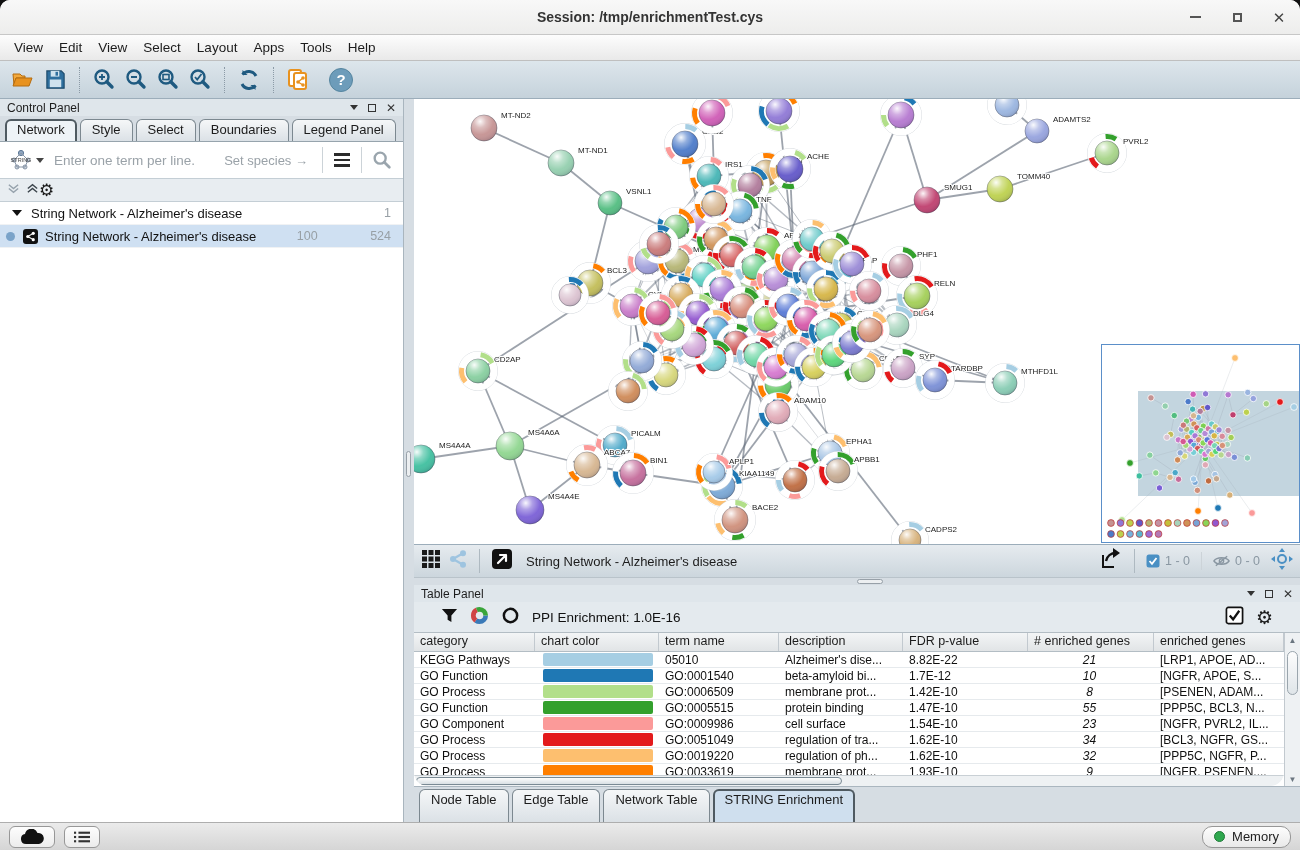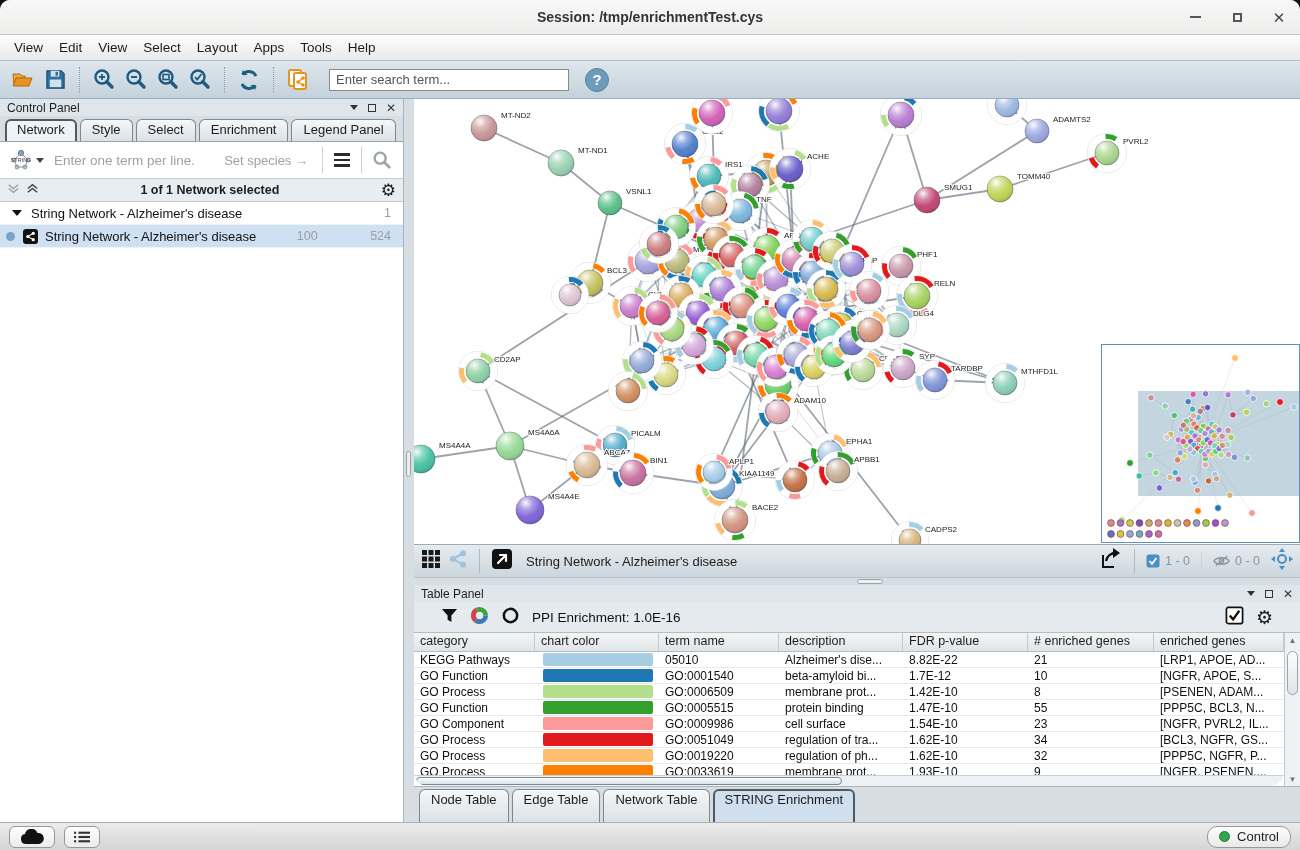--- a/index.html
+++ b/index.html
@@ -70,21 +70,21 @@
   .table-panel{flex:1;display:flex;flex-direction:column;background:#e4eaee;min-height:0;}
   .tp-toolbar{height:30px;display:flex;align-items:center;padding:0 27px;gap:12px;flex:0 0 auto;}
   .ppi{font-size:13.5px;color:#111;}
   .gear{font-size:17px;color:#1a1a1a;line-height:1;cursor:pointer;}
   .tbl{flex:1;background:#fff;position:relative;display:flex;flex-direction:column;min-height:0;border-top:1px solid #b3bdc4;}
   .thead{display:grid;grid-template-columns:121px 124px 120px 124px 125px 126px 130px;height:19px;background:linear-gradient(#f3f5f6,#e1e4e6);border-bottom:1px solid #b3bdc4;flex:0 0 auto;margin-right:16px;}
   .thead .th{font-size:12.5px;color:#1c1c1c;padding:1px 0 0 6px;border-right:1px solid #c2c9cf;white-space:nowrap;overflow:hidden;}
   .rows-wrap{flex:1;position:relative;overflow:hidden;margin-right:16px;border-radius:14px;}
   .trow{display:grid;grid-template-columns:121px 124px 120px 124px 125px 126px 130px;height:16px;border-bottom:1px solid #e6eaed;cursor:default;}
   .trow .td{font-size:12px;color:#101010;padding:0 0 0 6px;white-space:nowrap;overflow:hidden;line-height:16px;}
-  .trow .td.num{text-align:left;padding-right:9px;}
+  .trow .td.num{text-align:center;padding-right:9px;font-style:italic;}
   .swatch{height:13px;margin:1px 6px 0 2px;border-radius:2px;}
   .vscroll{position:absolute;right:0;top:0;bottom:0;width:16px;background:#eef1f3;border-left:1px solid #c2c9cf;display:flex;flex-direction:column;align-items:center;}
   .vs-btn{width:14px;height:14px;display:flex;align-items:center;justify-content:center;font-size:8px;color:#6b7680;}
   .vs-thumb{width:11px;height:44px;border:1px solid #9aa5ad;border-radius:7px;background:linear-gradient(#fdfdfd,#dfe5e9);margin-top:4px;}
   .vs-spacer{flex:1;}
   .hscroll{position:absolute;left:0;right:0;bottom:0;height:11px;background:#eef1f3;border-top:1px solid #c9d0d5;}
   .hs-thumb{position:absolute;left:2px;top:1px;width:49%;height:8px;border:1px solid #7a8a94;border-radius:4px;background:linear-gradient(#fdfdfd,#d9e0e4);}
   
   .status-bar{height:28px;background:linear-gradient(#ebebeb,#d5d5d5);border-top:1px solid #aeaeae;display:flex;align-items:center;padding:0 9px;gap:9px;flex:0 0 auto;}
   .sb-btn{height:22px;border:1px solid #979797;border-radius:6px;background:linear-gradient(#fdfdfd,#ececec);display:flex;align-items:center;justify-content:center;padding:0 9px;cursor:pointer;}
@@ -178,42 +178,41 @@
     <div class="tb-btn">
       <svg width="26" height="26" viewBox="0 0 26 26">
           <rect x="4" y="3" width="12" height="16" rx="2" fill="#fff" stroke="#e8921f" stroke-width="2"></rect>
           <rect x="9" y="6" width="12" height="16" rx="2" fill="#fff" stroke="#e8921f" stroke-width="2"></rect>
           <circle cx="13" cy="15" r="1.8" fill="#e8921f"></circle>
           <circle cx="18" cy="11" r="1.8" fill="#e8921f"></circle>
           <circle cx="18" cy="18" r="1.8" fill="#e8921f"></circle>
           <path d="M13 15l5-4M13 15l5 3" stroke="#e8921f" stroke-width="1.4"></path>
         </svg>
     </div>
-    <input class="search-box" placeholder="Enter search term..." style="">
     <div class="help-btn">?</div>
   </div>
 
   <div class="main">
 
     <div class="control-panel">
       <div class="panel-titlebar">
         <span class="pt-label">Control Panel</span>
         <span class="pt-ic">
             <span class="tri-down"></span>
           </span>
         <span class="pt-ic">
             <span class="pt-sq"></span>
           </span>
         <span class="pt-ic pt-x">✕</span>
       </div>
       <div class="cp-tabs" id="cp-tabs">
           <div class="tab active">Network</div>
           <div class="tab">Style</div>
           <div class="tab">Select</div>
-          <div class="tab">Enrichment</div>
+          <div class="tab">Boundaries</div>
           <div class="tab">Legend Panel</div>
         </div>
       <div class="string-row">
         <div class="string-logo">
           <svg width="24" height="24" viewBox="0 0 24 24">
               <circle cx="12" cy="5" r="2.6" fill="#8fa6c0" stroke="#5d7795"></circle>
               <circle cx="5" cy="12" r="2" fill="#c9d2dc" stroke="#8a97a8"></circle>
               <circle cx="19" cy="12" r="2" fill="#c9d2dc" stroke="#8a97a8"></circle>
               <circle cx="8" cy="19" r="2" fill="#c9d2dc" stroke="#8a97a8"></circle>
               <circle cx="16" cy="19" r="2" fill="#c9d2dc" stroke="#8a97a8"></circle>
@@ -242,21 +241,20 @@
         <span style="margin-right:6px;">
           <svg width="13" height="13" viewBox="0 0 14 14">
               <path d="M2 3l5 4 5-4M2 7l5 4 5-4" fill="none" stroke="#97a3ad" stroke-width="1.6"></path>
             </svg>
         </span>
         <span>
           <svg width="13" height="13" viewBox="0 0 14 14">
               <path d="M2 11l5-4 5 4M2 7l5-4 5 4" fill="none" stroke="#3d464d" stroke-width="1.6"></path>
             </svg>
         </span>
-        <span class="sel-status">1 of 1 Network selected</span>
         <span class="gear">⚙</span>
       </div>
       <div class="tree">
         <div class="tree-row" style="padding-left:12px;">
           <span style="width:0;height:0;border-left:5px solid transparent;border-right:5px solid transparent;border-top:6px solid #111;margin-right:9px;"></span>
           <span>String Network - Alzheimer's disease</span>
           <span class="count">1</span>
         </div>
         <div class="tree-row selected">
           <span class="dot"></span>
@@ -2136,16 +2134,16 @@
             <rect x="5" y="1" width="13" height="2.4"></rect>
             <rect x="0" y="5.8" width="2.4" height="2.4"></rect>
             <rect x="5" y="5.8" width="13" height="2.4"></rect>
             <rect x="0" y="10.6" width="2.4" height="2.4"></rect>
             <rect x="5" y="10.6" width="13" height="2.4"></rect>
           </g>
         </svg>
     </div>
     <div class="mem-btn">
       <span class="mem-dot"></span>
-      <span>Control</span>
+      <span>Memory</span>
     </div>
   </div>
 </div>
 
 </body></html>

